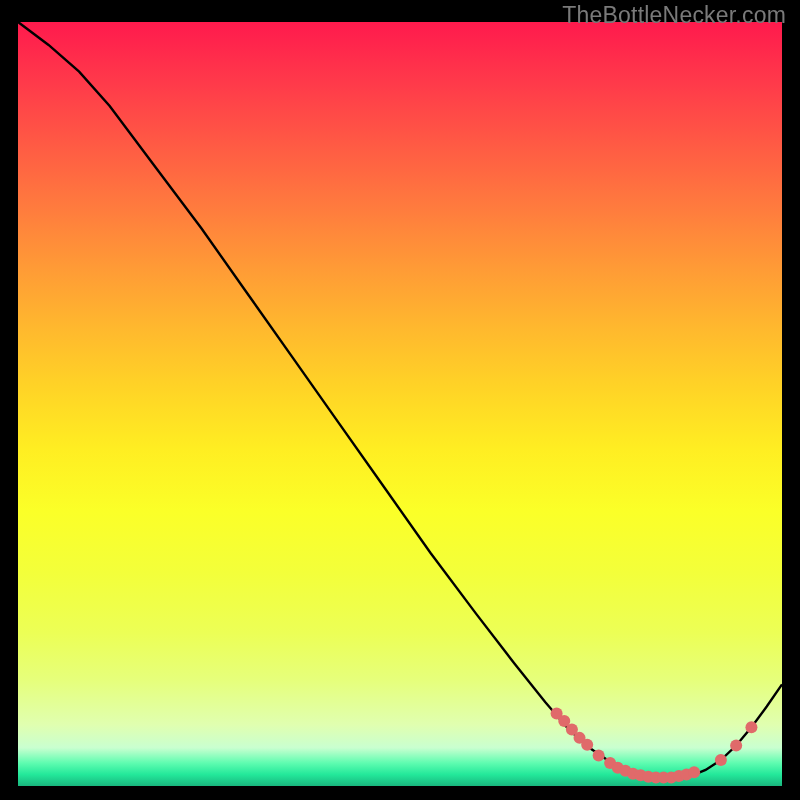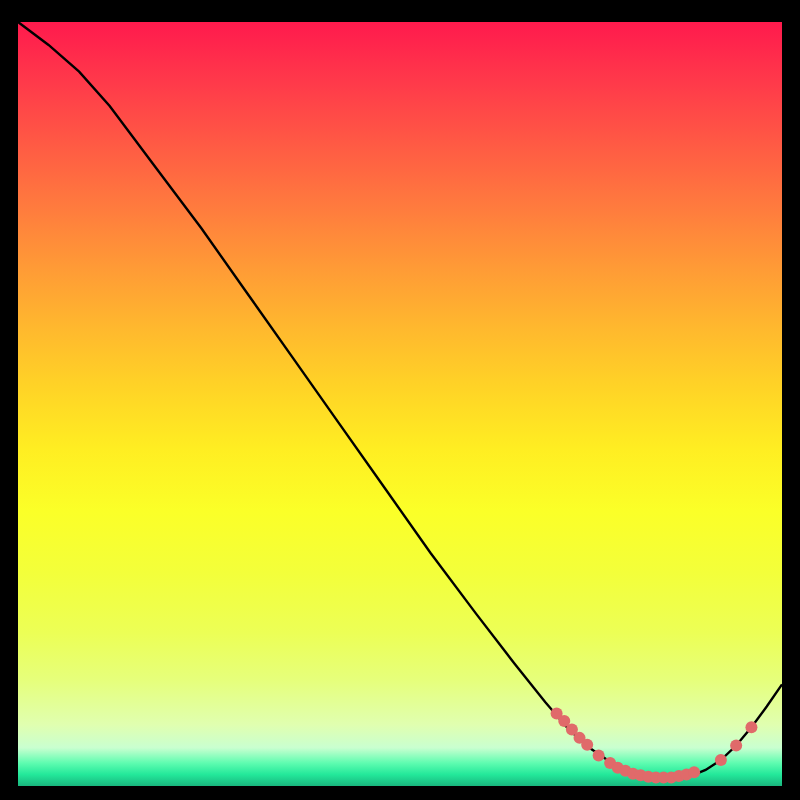--- a/index.html
+++ b/index.html
@@ -60,20 +60,21 @@
     height: 764px;
     overflow: visible;
   }
 </style>
 </head>
 <body>
 <div class="wrap">
 
   <div class="plot"></div>
 
+  <div class="watermark">TheBottleNecker.com</div>
 
   <svg class="curve" viewBox="0 0 764 764">
     <g>
       <polyline id="main-line" fill="none" stroke="#000000" stroke-width="2.4" points="0.00,0.00 30.56,22.92 61.12,49.66 91.68,84.04 137.52,145.16 183.36,206.28 229.20,271.22 275.04,336.16 320.88,401.10 366.72,466.04 412.56,530.98 458.40,592.10 496.60,641.76 527.16,679.96 550.08,706.70 569.18,724.27 588.28,737.26 603.56,746.43 618.84,752.54 634.12,754.83 649.40,755.60 664.68,754.83 676.14,752.54 687.60,747.96 702.88,738.02 718.16,723.51 733.44,705.17 748.72,684.54 764.00,662.39"></polyline>
     </g>
     <g id="dot-layer">
         <circle cx="538.62" cy="691.42" r="6" fill="#e06a6a" stroke="#c94f4f" stroke-width="0"></circle>
         <circle cx="546.26" cy="699.06" r="6" fill="#e06a6a" stroke="#c94f4f" stroke-width="0"></circle>
         <circle cx="553.90" cy="707.46" r="6" fill="#e06a6a" stroke="#c94f4f" stroke-width="0"></circle>
         <circle cx="561.54" cy="715.87" r="6" fill="#e06a6a" stroke="#c94f4f" stroke-width="0"></circle>

